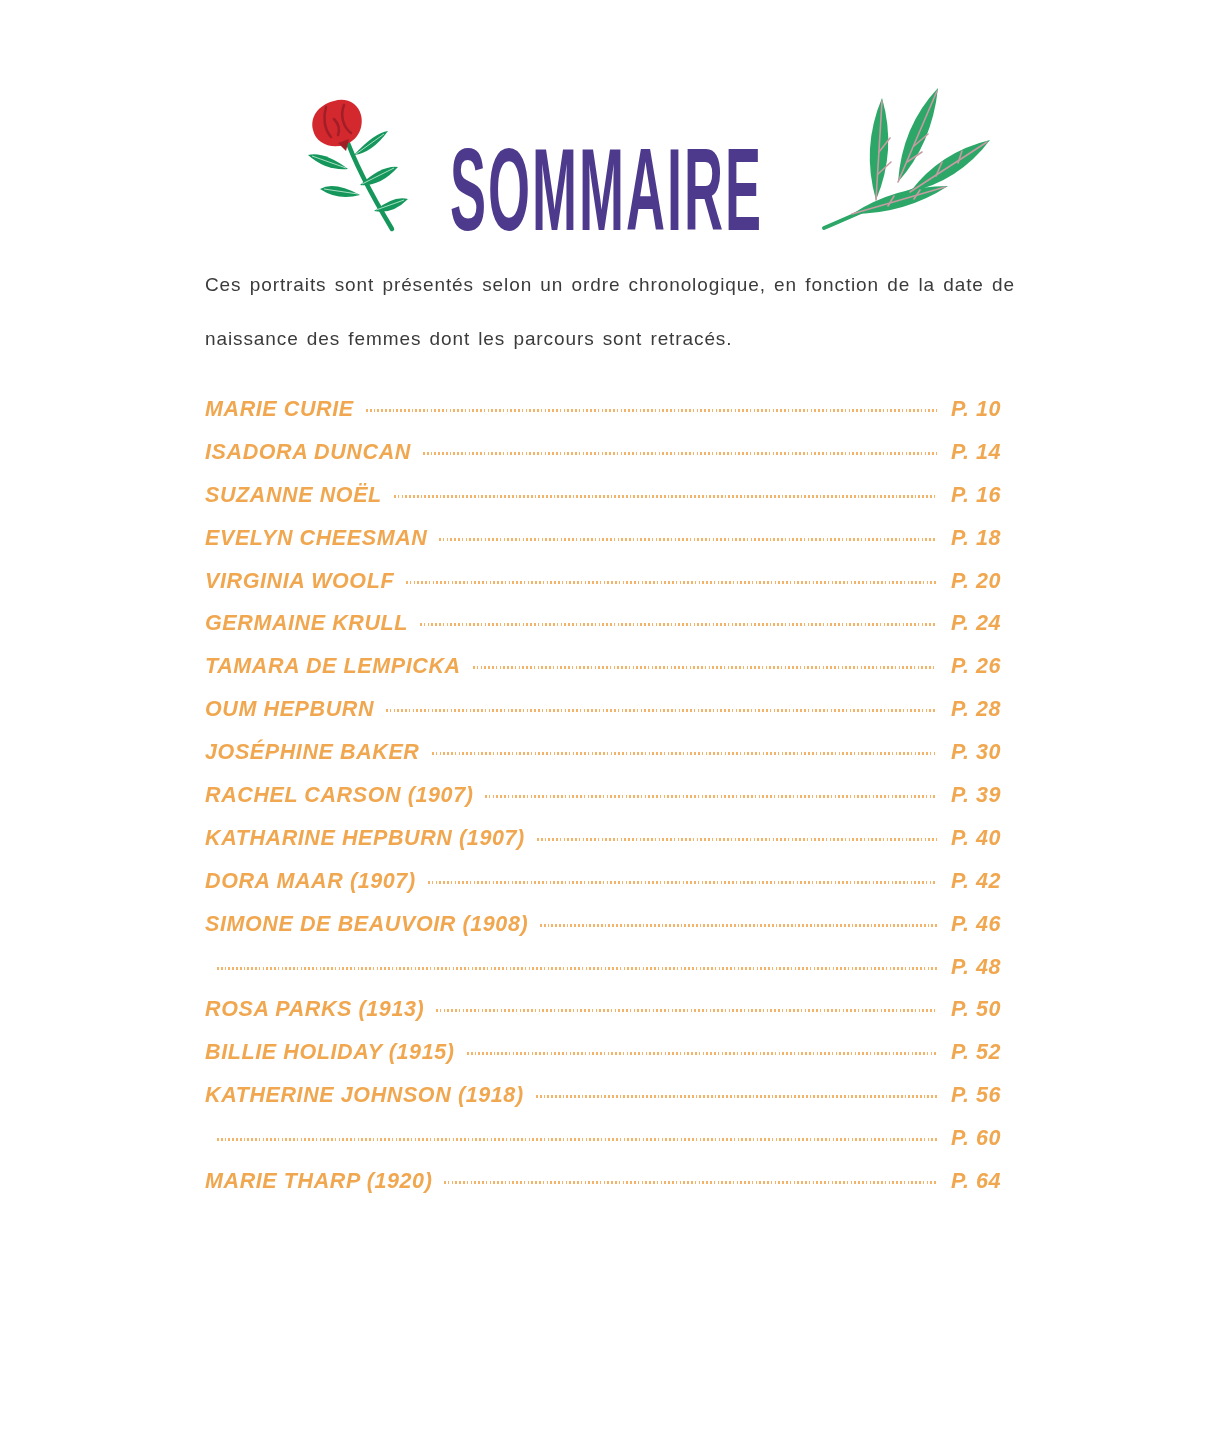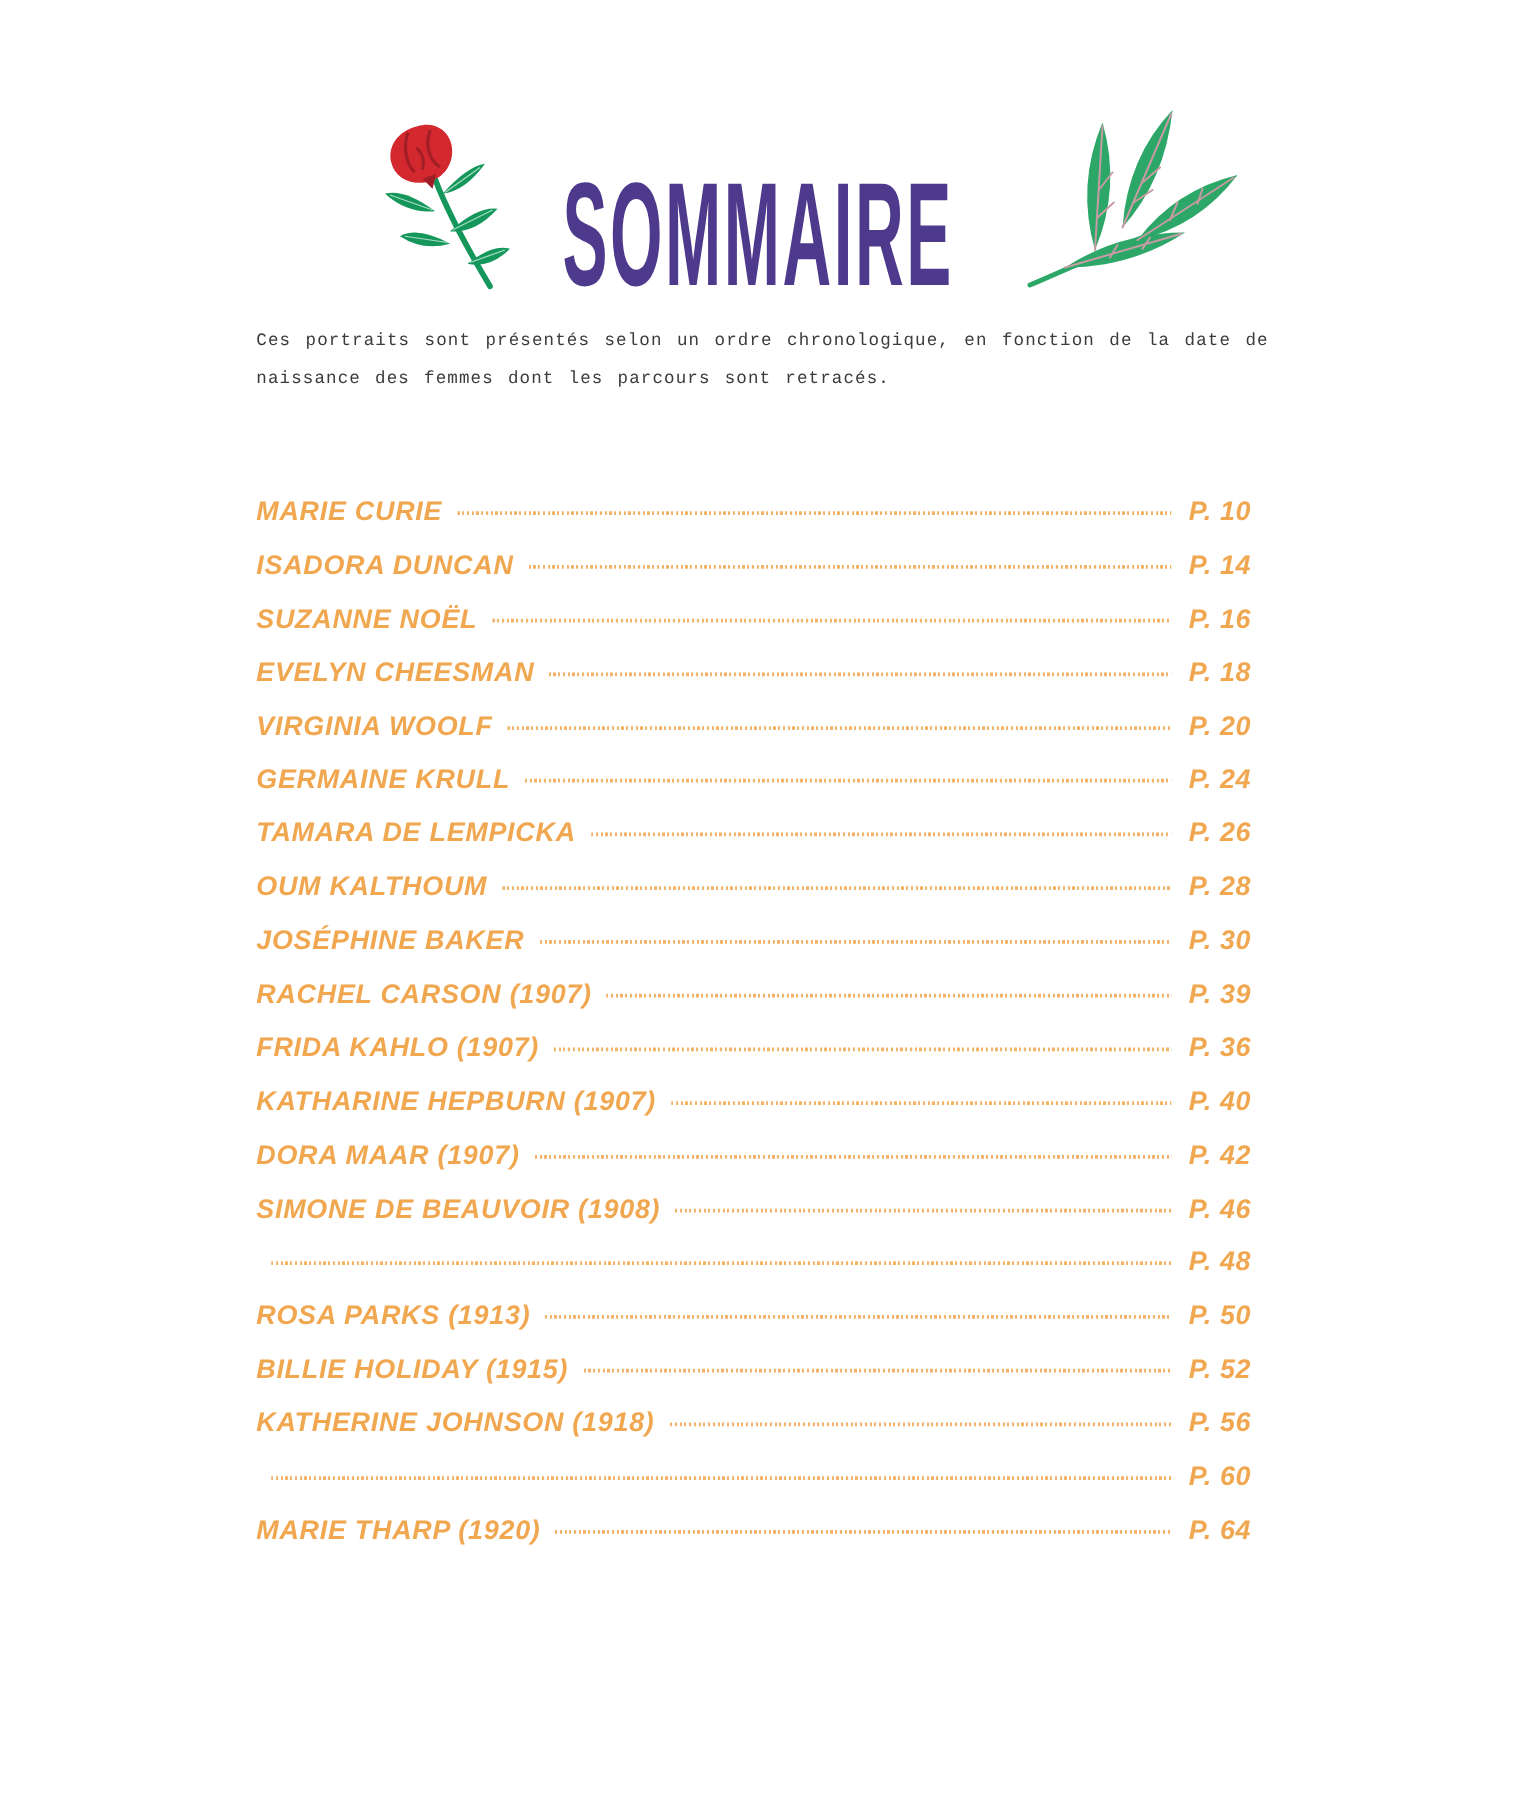--- a/index.html
+++ b/index.html
@@ -61,27 +61,26 @@
     transform-origin: top center;
     white-space: nowrap;
   }
 
   
   .intro {
     position: absolute;
     left: 205px;
     top: 258px;
     width: 810px;
-    font-size: 14px;
-    line-height: 30px;
+    font-size: 19px;
+    line-height: 54px;
     letter-spacing: 0.9px;
     word-spacing: 2px;
     text-align: justify;
     color: var(--body-text);
-    font-family: Liberation Mono, monospace;
   }
 
   
   .toc {
     position: absolute;
     left: 205px;
     top: 388px;
     width: 808px;
   }
   .toc-row {
@@ -222,42 +221,37 @@
     <span class="toc-page">P. 24</span>
   </div>
 
   <div class="toc-row">
     <span class="toc-name">TAMARA DE LEMPICKA</span>
     <span class="toc-leader"></span>
     <span class="toc-page">P. 26</span>
   </div>
 
   <div class="toc-row">
-    <span class="toc-name">OUM KALTHOUM</span>
+    <span class="toc-name">OUM HEPBURN</span>
     <span class="toc-leader"></span>
     <span class="toc-page">P. 28</span>
   </div>
 
   <div class="toc-row">
     <span class="toc-name">JOSÉPHINE BAKER</span>
     <span class="toc-leader"></span>
     <span class="toc-page">P. 30</span>
   </div>
 
   <div class="toc-row">
     <span class="toc-name">RACHEL CARSON (1907)</span>
     <span class="toc-leader"></span>
     <span class="toc-page">P. 39</span>
   </div>
 
-  <div class="toc-row">
-    <span class="toc-name">FRIDA KAHLO (1907)</span>
-    <span class="toc-leader"></span>
-    <span class="toc-page">P. 36</span>
-  </div>
 
   <div class="toc-row">
     <span class="toc-name">KATHARINE HEPBURN (1907)</span>
     <span class="toc-leader"></span>
     <span class="toc-page">P. 40</span>
   </div>
 
   <div class="toc-row">
     <span class="toc-name">DORA MAAR (1907)</span>
     <span class="toc-leader"></span>

